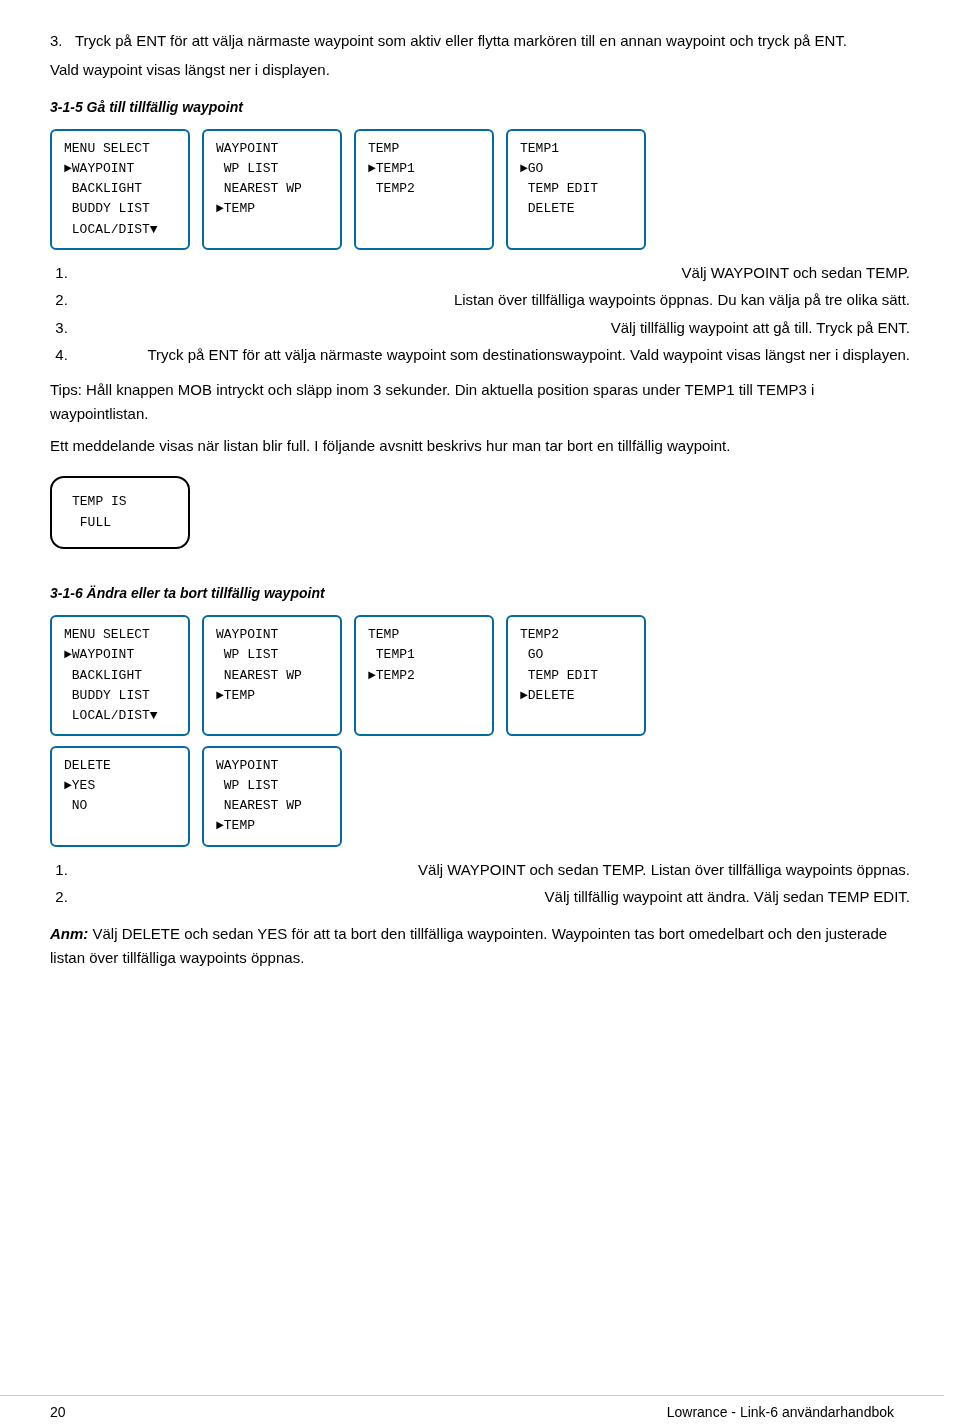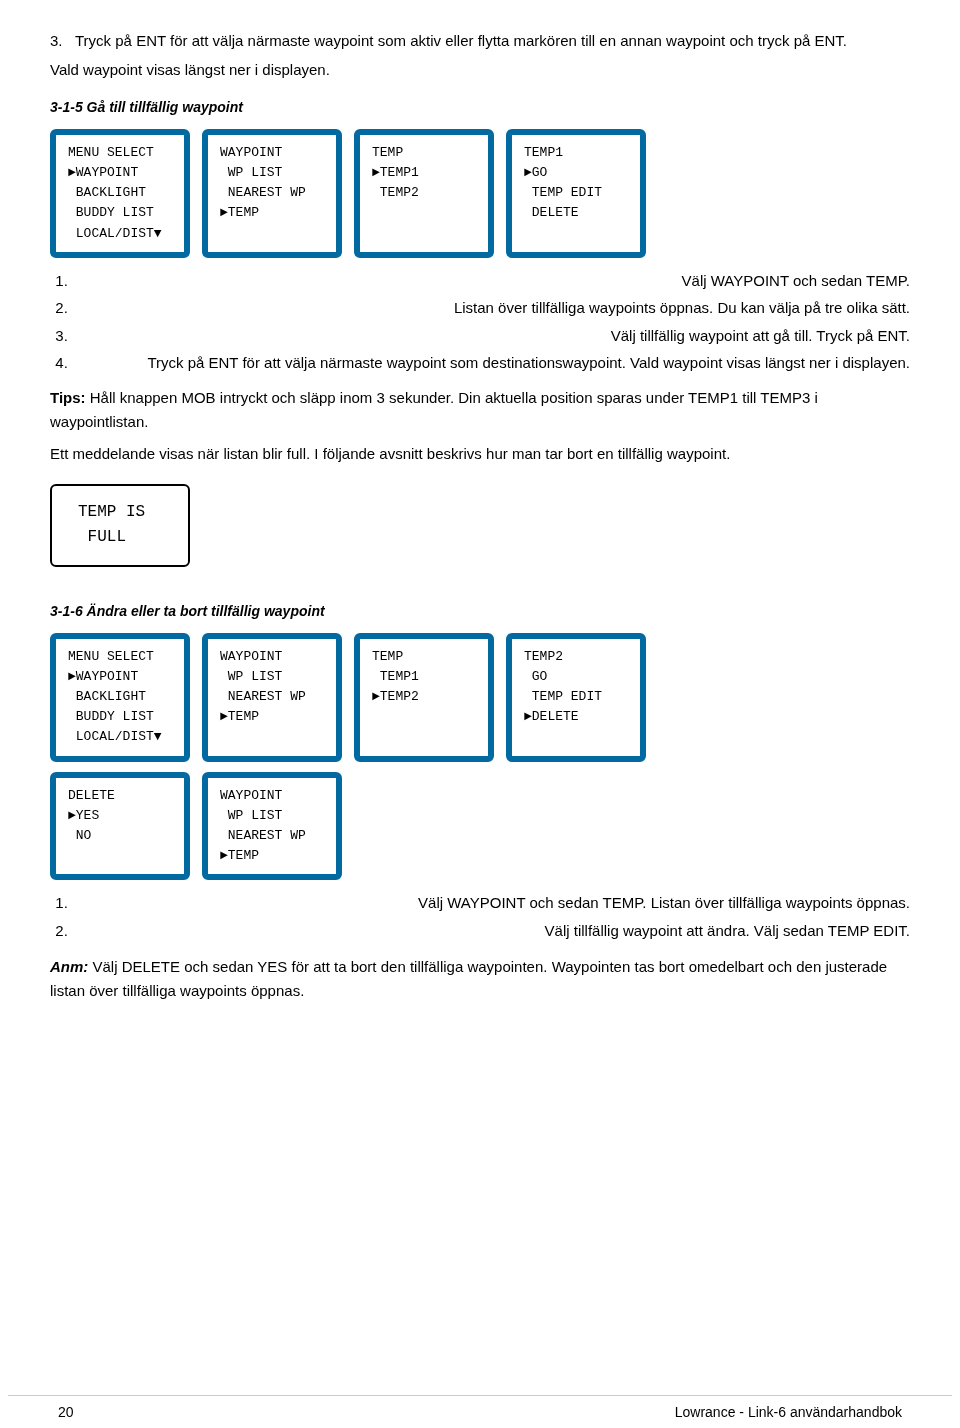--- a/index.html
+++ b/index.html
@@ -23,21 +23,21 @@
       font-style: italic;
     }
     .screens-row {
       display: flex;
       flex-direction: row;
       gap: 12px;
       margin-bottom: 16px;
       flex-wrap: wrap;
     }
     .lcd-screen {
-      border: 6px solid #0369a1;
+      border: 2px solid #0369a1;
       border-radius: 6px;
       padding: 8px 12px;
       font-family: 'Courier New', Courier, monospace;
       font-size: 13px;
       line-height: 1.55;
       min-width: 140px;
       background: #fff;
       white-space: pre;
     }
     .numbered-list {
@@ -46,42 +46,42 @@
       text-align: right;
     }
     .numbered-list li {
       margin-bottom: 2px;
     }
     .tips-text {
       margin: 8px 0;
       line-height: 1.6;
     }
     .tips-bold {
-      font-weight: bold;
+      font-weight: normal;
     }
     .anm-bold {
       font-weight: bold;
       font-style: italic;
     }
     .full-message-box {
       border: 2px solid #000;
-      border-radius: 6px;
-      padding: 14px 26px;
+      border-radius: 14px;
+      padding: 14px 20px;
       font-family: 'Courier New', Courier, monospace;
-      font-size: 16px;
+      font-size: 13px;
       line-height: 1.6;
       display: inline-block;
       min-width: 140px;
       margin: 10px 0 18px 0;
       white-space: pre;
     }
     .footer {
       position: fixed;
       bottom: 0;
-      left: 8px;
+      left: 0;
       width: 944px;
       border-top: 1px solid #ccc;
       display: flex;
       justify-content: space-between;
       padding: 8px 50px;
       font-size: 14px;
       background: #fff;
     }
     .para {
       margin-bottom: 8px;

